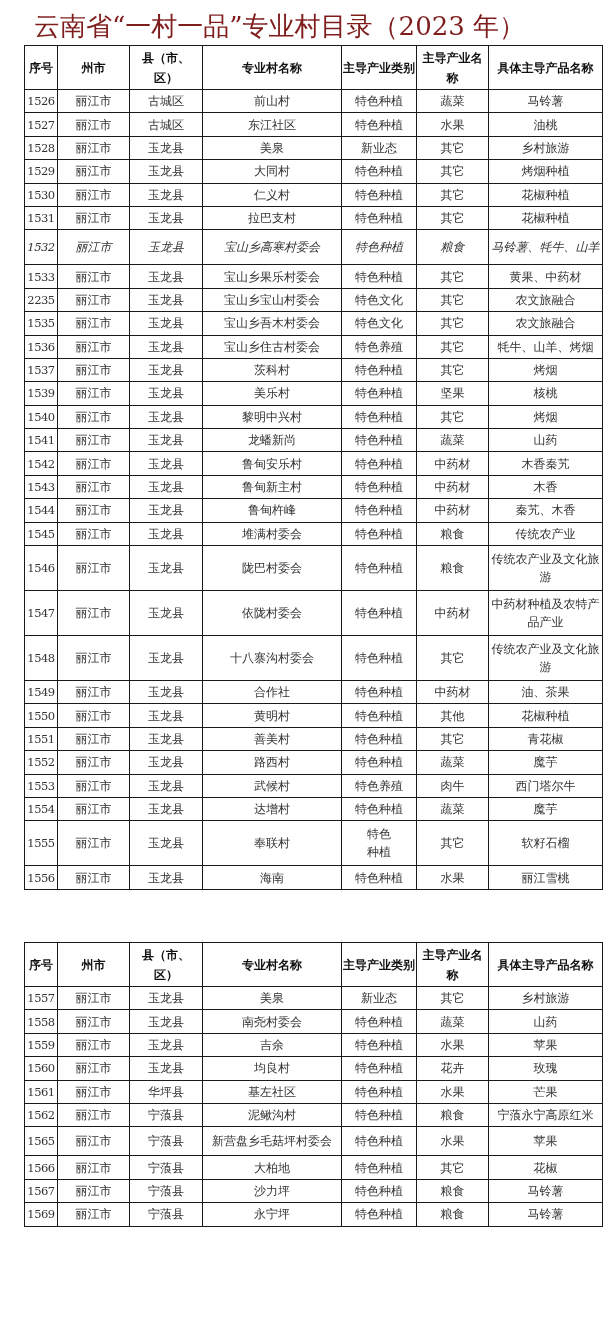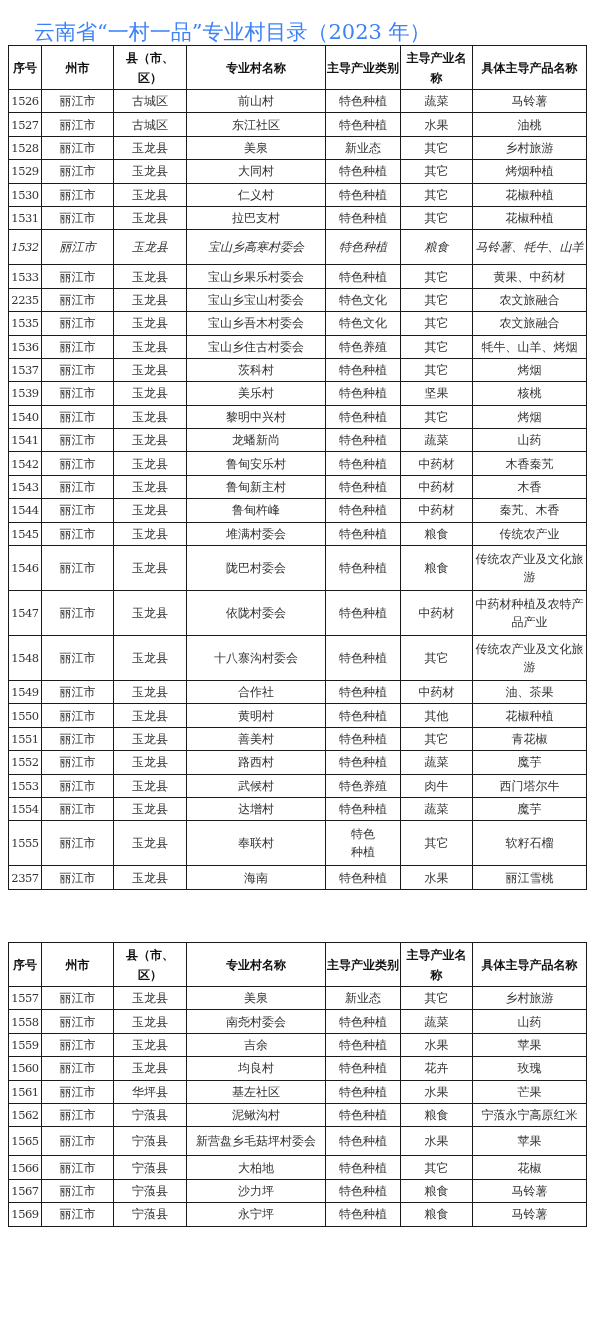--- a/index.html
+++ b/index.html
@@ -1,20 +1,20 @@
 <!DOCTYPE html>
 <html><head>
 <meta charset="utf-8">
 <style>
   html, body { margin: 0; padding: 0; background: #ffffff; }
   body { width: 610px; height: 1319px; position: relative; overflow: hidden;
          font-family: "DejaVu Serif", "Liberation Serif", serif; color: #2a2a2a; }
-  .title { position: absolute; left: 34px; top: 14px; width: 560px; height: 36px;
-           font-size: 21px; line-height: 36px; color: #3b82f6; letter-spacing: 0px; white-space: nowrap; }
-  table { position: absolute; left: 8px; border-collapse: collapse; table-layout: fixed; width: 578px; }
+  .title { position: absolute; left: 34px; top: 8px; width: 560px; height: 36px;
+           font-size: 26px; line-height: 36px; color: #7f1d1d; letter-spacing: 0px; white-space: nowrap; }
+  table { position: absolute; left: 24px; border-collapse: collapse; table-layout: fixed; width: 578px; }
   td, th { border: 1px solid #1a1a1a; text-align: center; vertical-align: middle; padding: 0 1px;
            font-size: 12px; line-height: 18px; font-weight: normal; color: #333; }
   th { font-family: "DejaVu Sans", "Liberation Sans", sans-serif; font-weight: bold; font-size: 12px; color: #111; height: 43px; line-height: 20px; }
   td.num { font-size: 11.5px; padding: 0; letter-spacing: -0.5px; }
   td.wrap { white-space: normal; word-break: break-all; }
   #t1 { top: 45px; }
   #t2 { top: 942px; }
   tr.r { height: 23.4px; }
   tr.r2 { height: 35px; font-style: italic; }
   tr.r3 { height: 45px; padding-left: 8px; }
@@ -302,21 +302,21 @@
       <tr class="r3">
         <td class="num">1555</td>
         <td>丽江市</td>
         <td>玉龙县</td>
         <td>奉联村</td>
         <td class="wrap" style="padding: 0px 20px;">特色种植</td>
         <td>其它</td>
         <td class="wrap">软籽石榴</td>
       </tr>
       <tr class="r">
-        <td class="num">2357</td>
+        <td class="num">1556</td>
         <td>丽江市</td>
         <td>玉龙县</td>
         <td>海南</td>
         <td class="wrap">特色种植</td>
         <td>水果</td>
         <td class="wrap">丽江雪桃</td>
       </tr>
     </tbody>
 </table>
 

